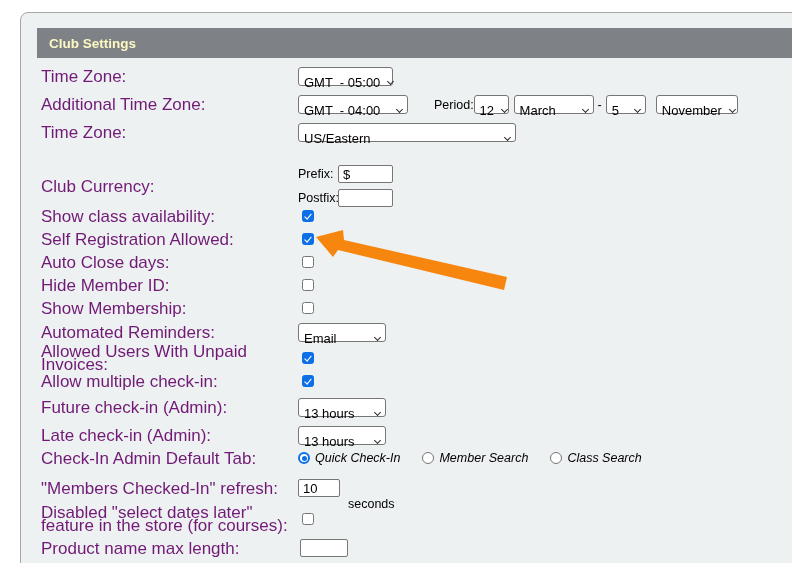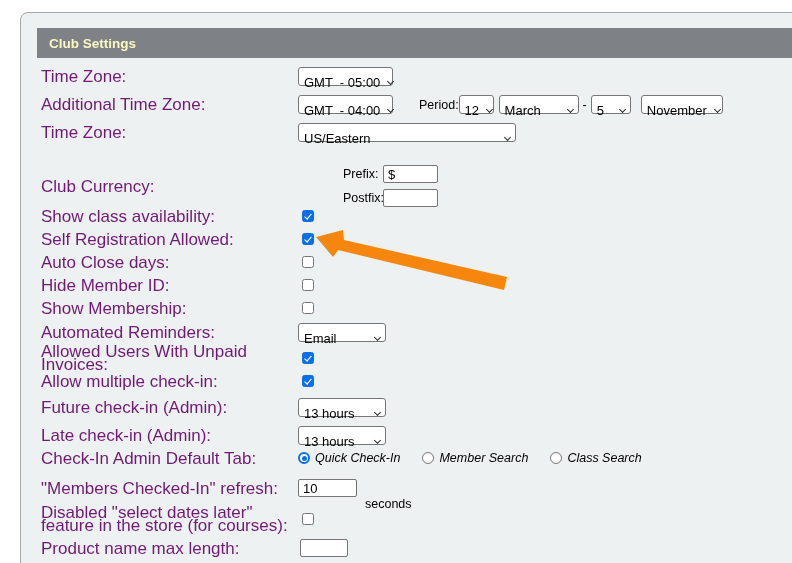--- a/index.html
+++ b/index.html
@@ -43,21 +43,21 @@
   .radio.selected { border:2px solid #0d6fe8; }
   .radio .dot { display:none; }
   .radio.selected .dot { display:block; position:absolute; left:1.5px; top:1.5px;
     width:5px; height:5px; border-radius:50%; background:#0d6fe8; }
   .radio-label { font-size:12.5px; margin-left:5px;font-style:italic; }
 
   
   .tinput { height:18px; border:1px solid #767676; border-radius:2px; background:#fff;
     font-size:13px; font-family:"Liberation Sans", sans-serif; padding:0 4px; color:#000; }
 
-  .mini-label { width:40px; font-size:12.5px; flex:none;margin-left:45px; }
+  .mini-label { width:40px; font-size:12.5px; flex:none; }
   .currency-lines { display:flex; flex-direction:column; gap:6px; }
   .currency-line { display:flex; align-items:center; }
 
   .period-label { font-size:12.5px; margin-left:26px; }
   .dash { font-size:12.5px; margin:0 4px; }
   .suffix { font-size:12.5px; margin-left:8px;margin-top:32px; }
 
   .arrow-svg { position:absolute; left:0; top:0; z-index:5; pointer-events:none; }
 </style>
 </head>
@@ -73,21 +73,21 @@
     <div class="row" style="top:54px; height:19px">
       <div class="label">Time Zone:</div>
       <div class="select" style="width:95px">
         <span class="select-value">GMT  - 05:00</span>
         <span class="chevron"></span>
       </div>
     </div>
 
     <div class="row" style="top:82px; height:19px">
       <div class="label">Additional Time Zone:</div>
-      <div class="select" style="width:95px">
+      <div class="select" style="width:110px">
         <span class="select-value">GMT  - 04:00</span>
         <span class="chevron"></span>
       </div>
       <span class="period-label">Period:</span>
       <div class="select" style="width:35px; margin-right:5px">
         <span class="select-value">12</span>
         <span class="chevron"></span>
       </div>
       <div class="select" style="width:80px">
         <span class="select-value">March</span>
@@ -206,21 +206,21 @@
         <span class="radio-label">Member Search</span>
       </div>
       <div class="radio-item">
         <span class="radio"></span>
         <span class="radio-label">Class Search</span>
       </div>
     </div>
 
     <div class="row" style="top:465px; height:20px">
       <div class="label">"Members Checked-In" refresh:</div>
-      <input class="tinput" style="width: 59px;" value="10">
+      <input class="tinput" style="width: 42px;" value="10">
       <span class="suffix">seconds</span>
     </div>
 
     <div class="row" style="top:488px; height:36px">
       <div class="label">Disabled "select dates later" feature in the store (for courses):</div>
       <div class="checkbox"></div>
     </div>
 
     <div class="row" style="top:525px; height:20px">
       <div class="label">Product name max length:</div>

